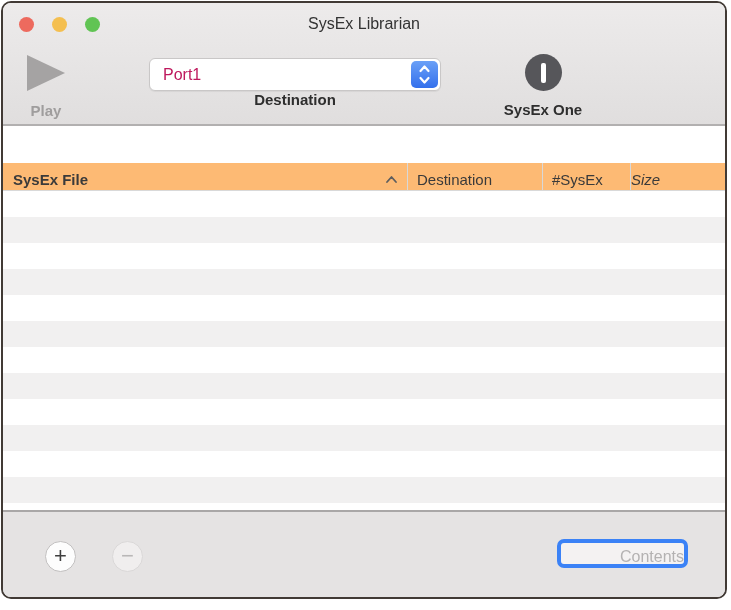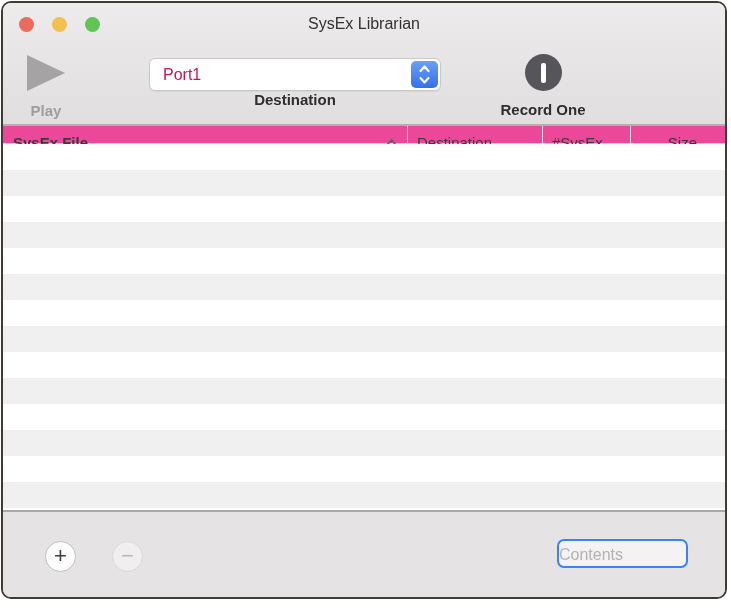--- a/index.html
+++ b/index.html
@@ -72,49 +72,49 @@
     width:37px; height:37px; border-radius:50%; background:#56565a;
     margin:0 auto; position:relative;
   }
   .rec-bar {
     position:absolute; left:50%; top:50%; width:5px; height:20px;
     margin:-10px 0 0 -2.5px; background:#ffffff; border-radius:2px;
   }
   .grp-rec1 .tb-label, .grp-rec2 .tb-label { margin-top:10px; }
 
   
-  .thead { flex:none; height:18px; background:#ec4899;
-    border-bottom:1px solid #d9d9d9; display:flex; }
+  .thead { flex:none; height:28px; background:#fdba74;
+    border-bottom:1px solid #d9d9d9; display:flex;margin-top:37px; }
   .th { font-size:15px; color:#3a3a3a; line-height:33px; position:relative; }
   .th-sep { border-right:1px solid #d8d8d8; }
   .th-file { width:405px; padding-left:10px; font-weight:bold; }
   .th-manu { width:135px; padding-left:9px; }
   .th-msgs { width:88px;  padding-left:9px; }
-  .th-size { flex:1; text-align:right; padding-right:28px; }
+  .th-size { flex:1; text-align:left; padding-right:28px;font-style:italic; }
   .sort-ind { position:absolute; right:9px; top:12px; }
 
   
   .tbody { flex:1; position:relative; }
 
   
   .footer { flex:none; height:87px; border-top:2px solid #a9a7a7;
     background:#e5e3e3; position:relative; }
   .round-btn {
     position:absolute; top:29px; width:31px; height:31px; border-radius:50%;
     font-size:22px; line-height:27px; text-align:center;
     font-family:"Liberation Sans", sans-serif;
   }
   .btn-add { left:42px; background:#fdfdfd; border:1px solid #c2c0c0;
     color:#3e3e3e; }
   .btn-remove { left:109px; background:#f0eeee; border:1px solid #dad8d8;
     color:#b9b7b7; }
   .btn-contents {
     position:absolute; right:37px; top:27px; width:131px; height:29px;
-    border-radius:7px; background:#f4f2f2; border:2px solid #3b82f6;
-    color:#b4b2b2; font-size:16px; text-align:left; line-height:27px;
+    border-radius:7px; background:#f4f2f2; border:4px solid #3b82f6;
+    color:#b4b2b2; font-size:16px; text-align:right; line-height:27px;
   }
 </style>
 </head>
 <body>
 
 <div class="window">
 
   <div class="chrome">
     <div class="titlebar">
       <span class="traffic tl-close" style="background: rgb(237, 106, 94);"></span>
@@ -140,21 +140,21 @@
             </svg>
           </div>
         </div>
         <div class="tb-label">Destination</div>
       </div>
 
       <div class="tb-group grp-rec1">
         <div class="rec-circle">
           <div class="rec-bar"></div>
         </div>
-        <div class="tb-label">Record One</div>
+        <div class="tb-label">SysEx One</div>
       </div>
 
 
     </div>
   </div>
 
   <div class="thead">
     <div class="th th-file th-sep">
       <span>SysEx File</span>
       <svg class="sort-ind" width="13" height="9" viewBox="0 0 13 9">

